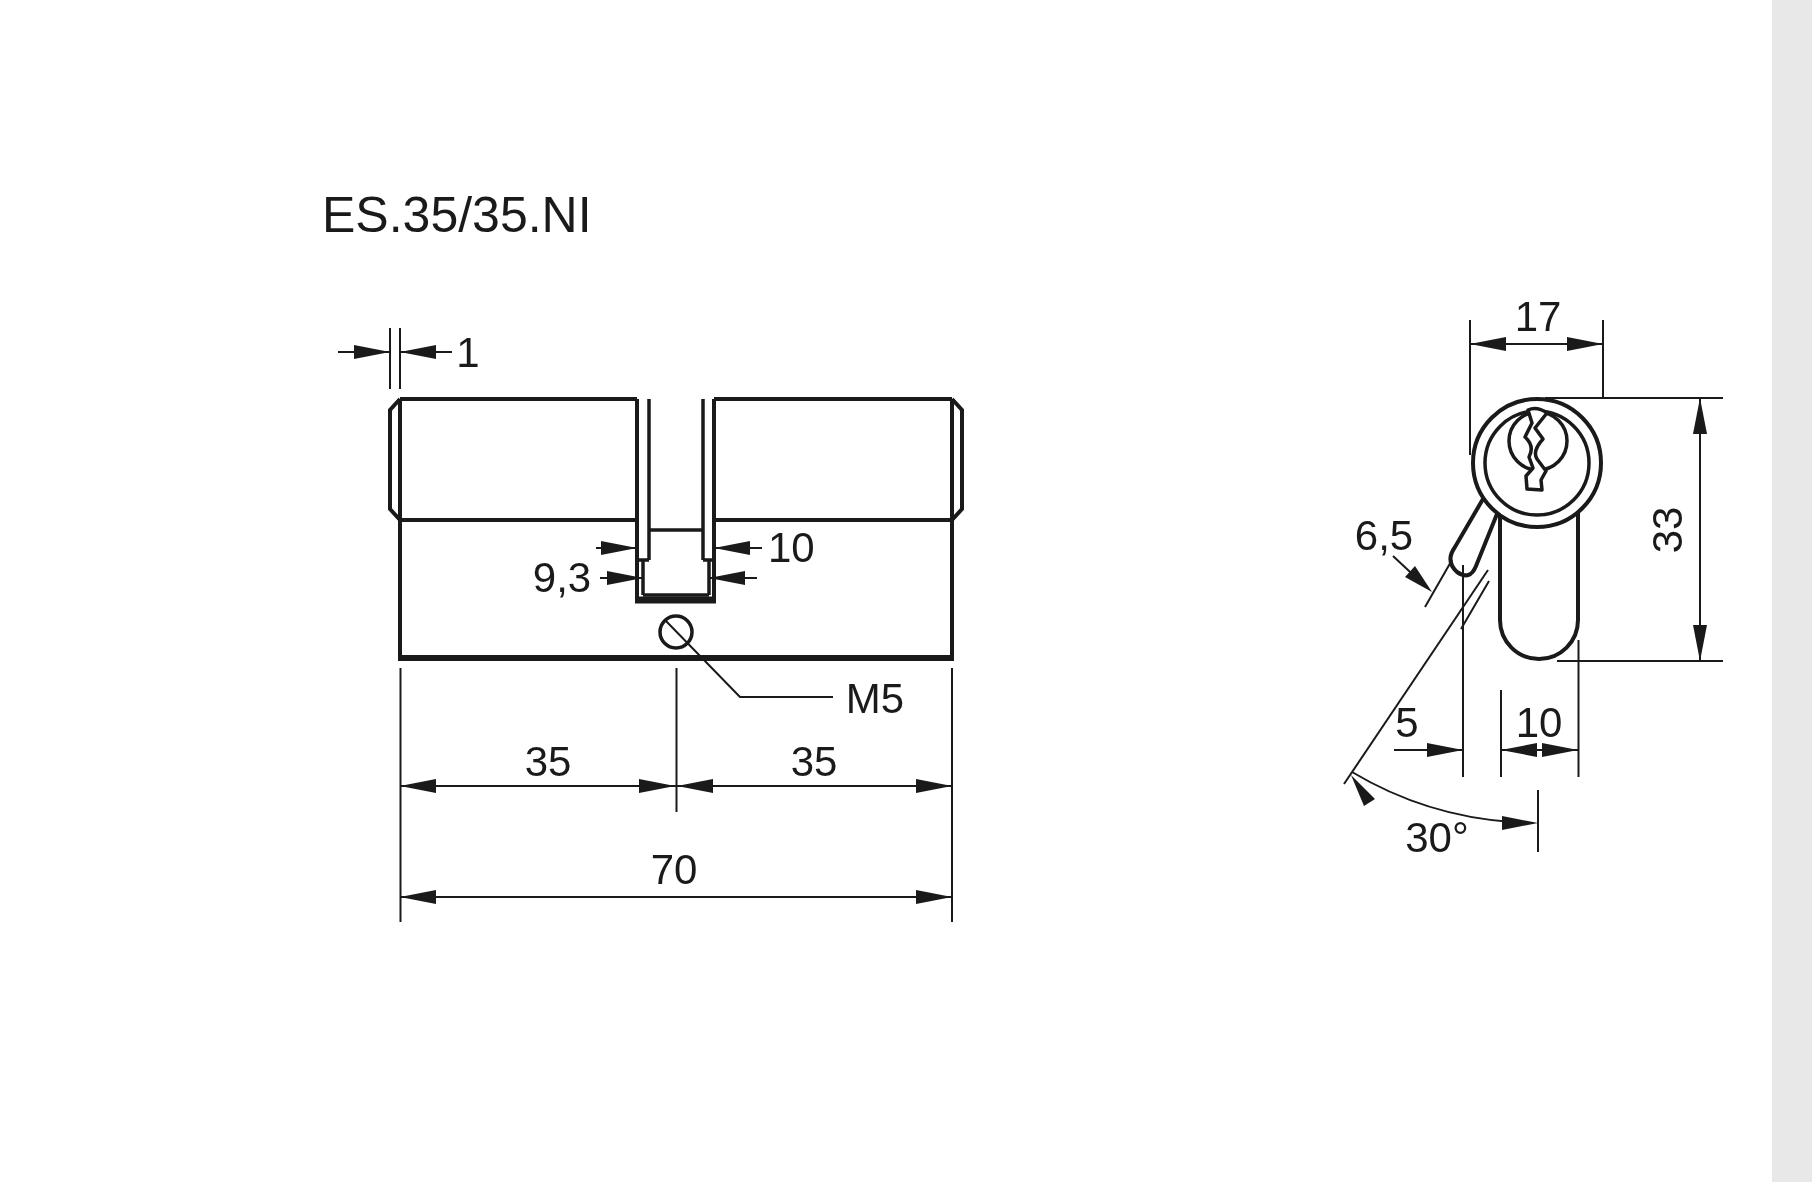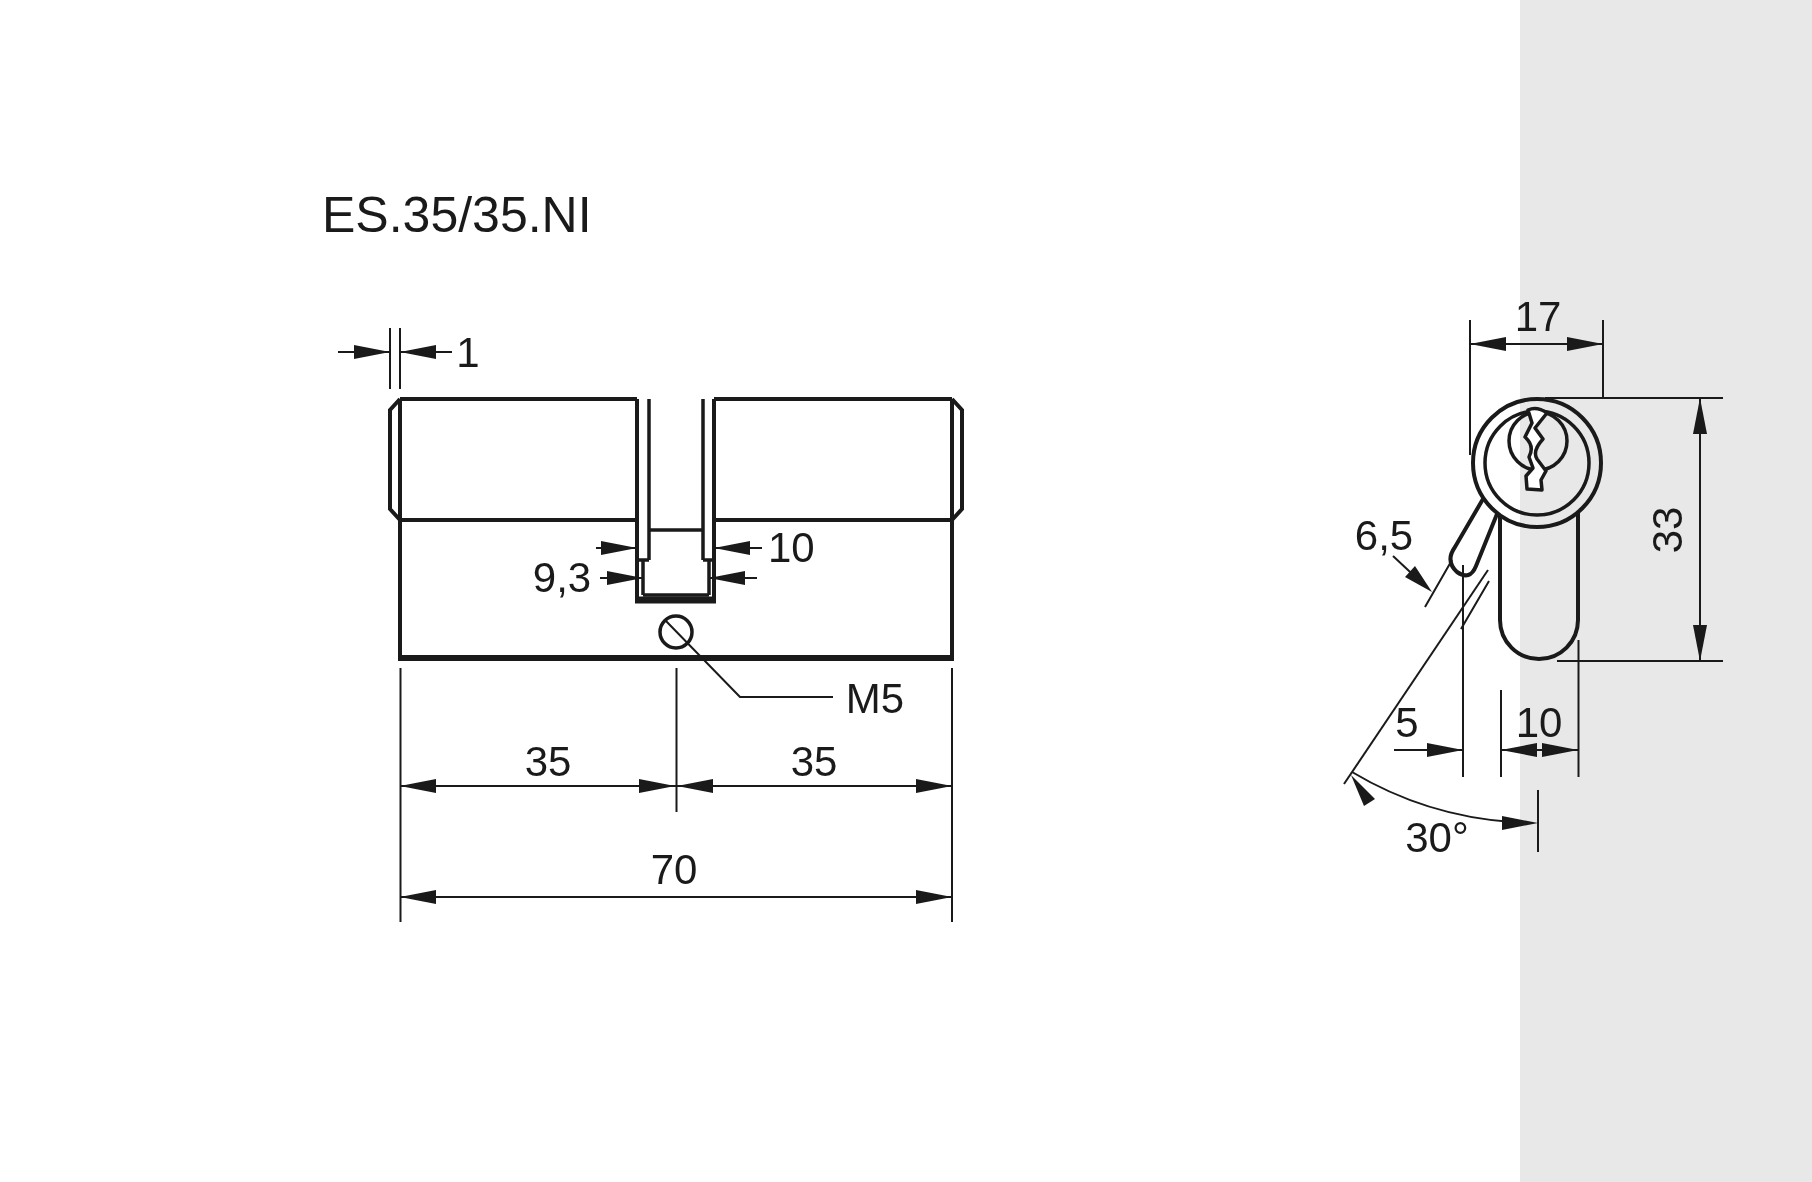--- a/index.html
+++ b/index.html
@@ -1,17 +1,17 @@
 <!DOCTYPE html>
 <html><head>
 <meta charset="utf-8">
 <style>
   html,body{margin:0;padding:0;background:#e8e8e8;}
   .page{
-    width:1520px;height:1182px;background:#ffffff;position:relative;
+    width:1772px;height:1182px;background:#ffffff;position:relative;
     font-family:"Liberation Sans", sans-serif;
   }
   svg{display:block;}
   .outline{fill:none;stroke:#1a1a1a;stroke-width:4;stroke-linejoin:miter;stroke-linecap:butt;}
   .outline-med{fill:none;stroke:#1a1a1a;stroke-width:3.5;}
   .thick{fill:none;stroke:#1a1a1a;stroke-width:7;}
   .thick6{fill:none;stroke:#1a1a1a;stroke-width:6;}
   .dim{fill:none;stroke:#1a1a1a;stroke-width:2;}
   .ah{fill:#1a1a1a;stroke:none;}
   .lbl{fill:#1a1a1a;font-size:42px;font-family:"Liberation Sans", sans-serif;}

